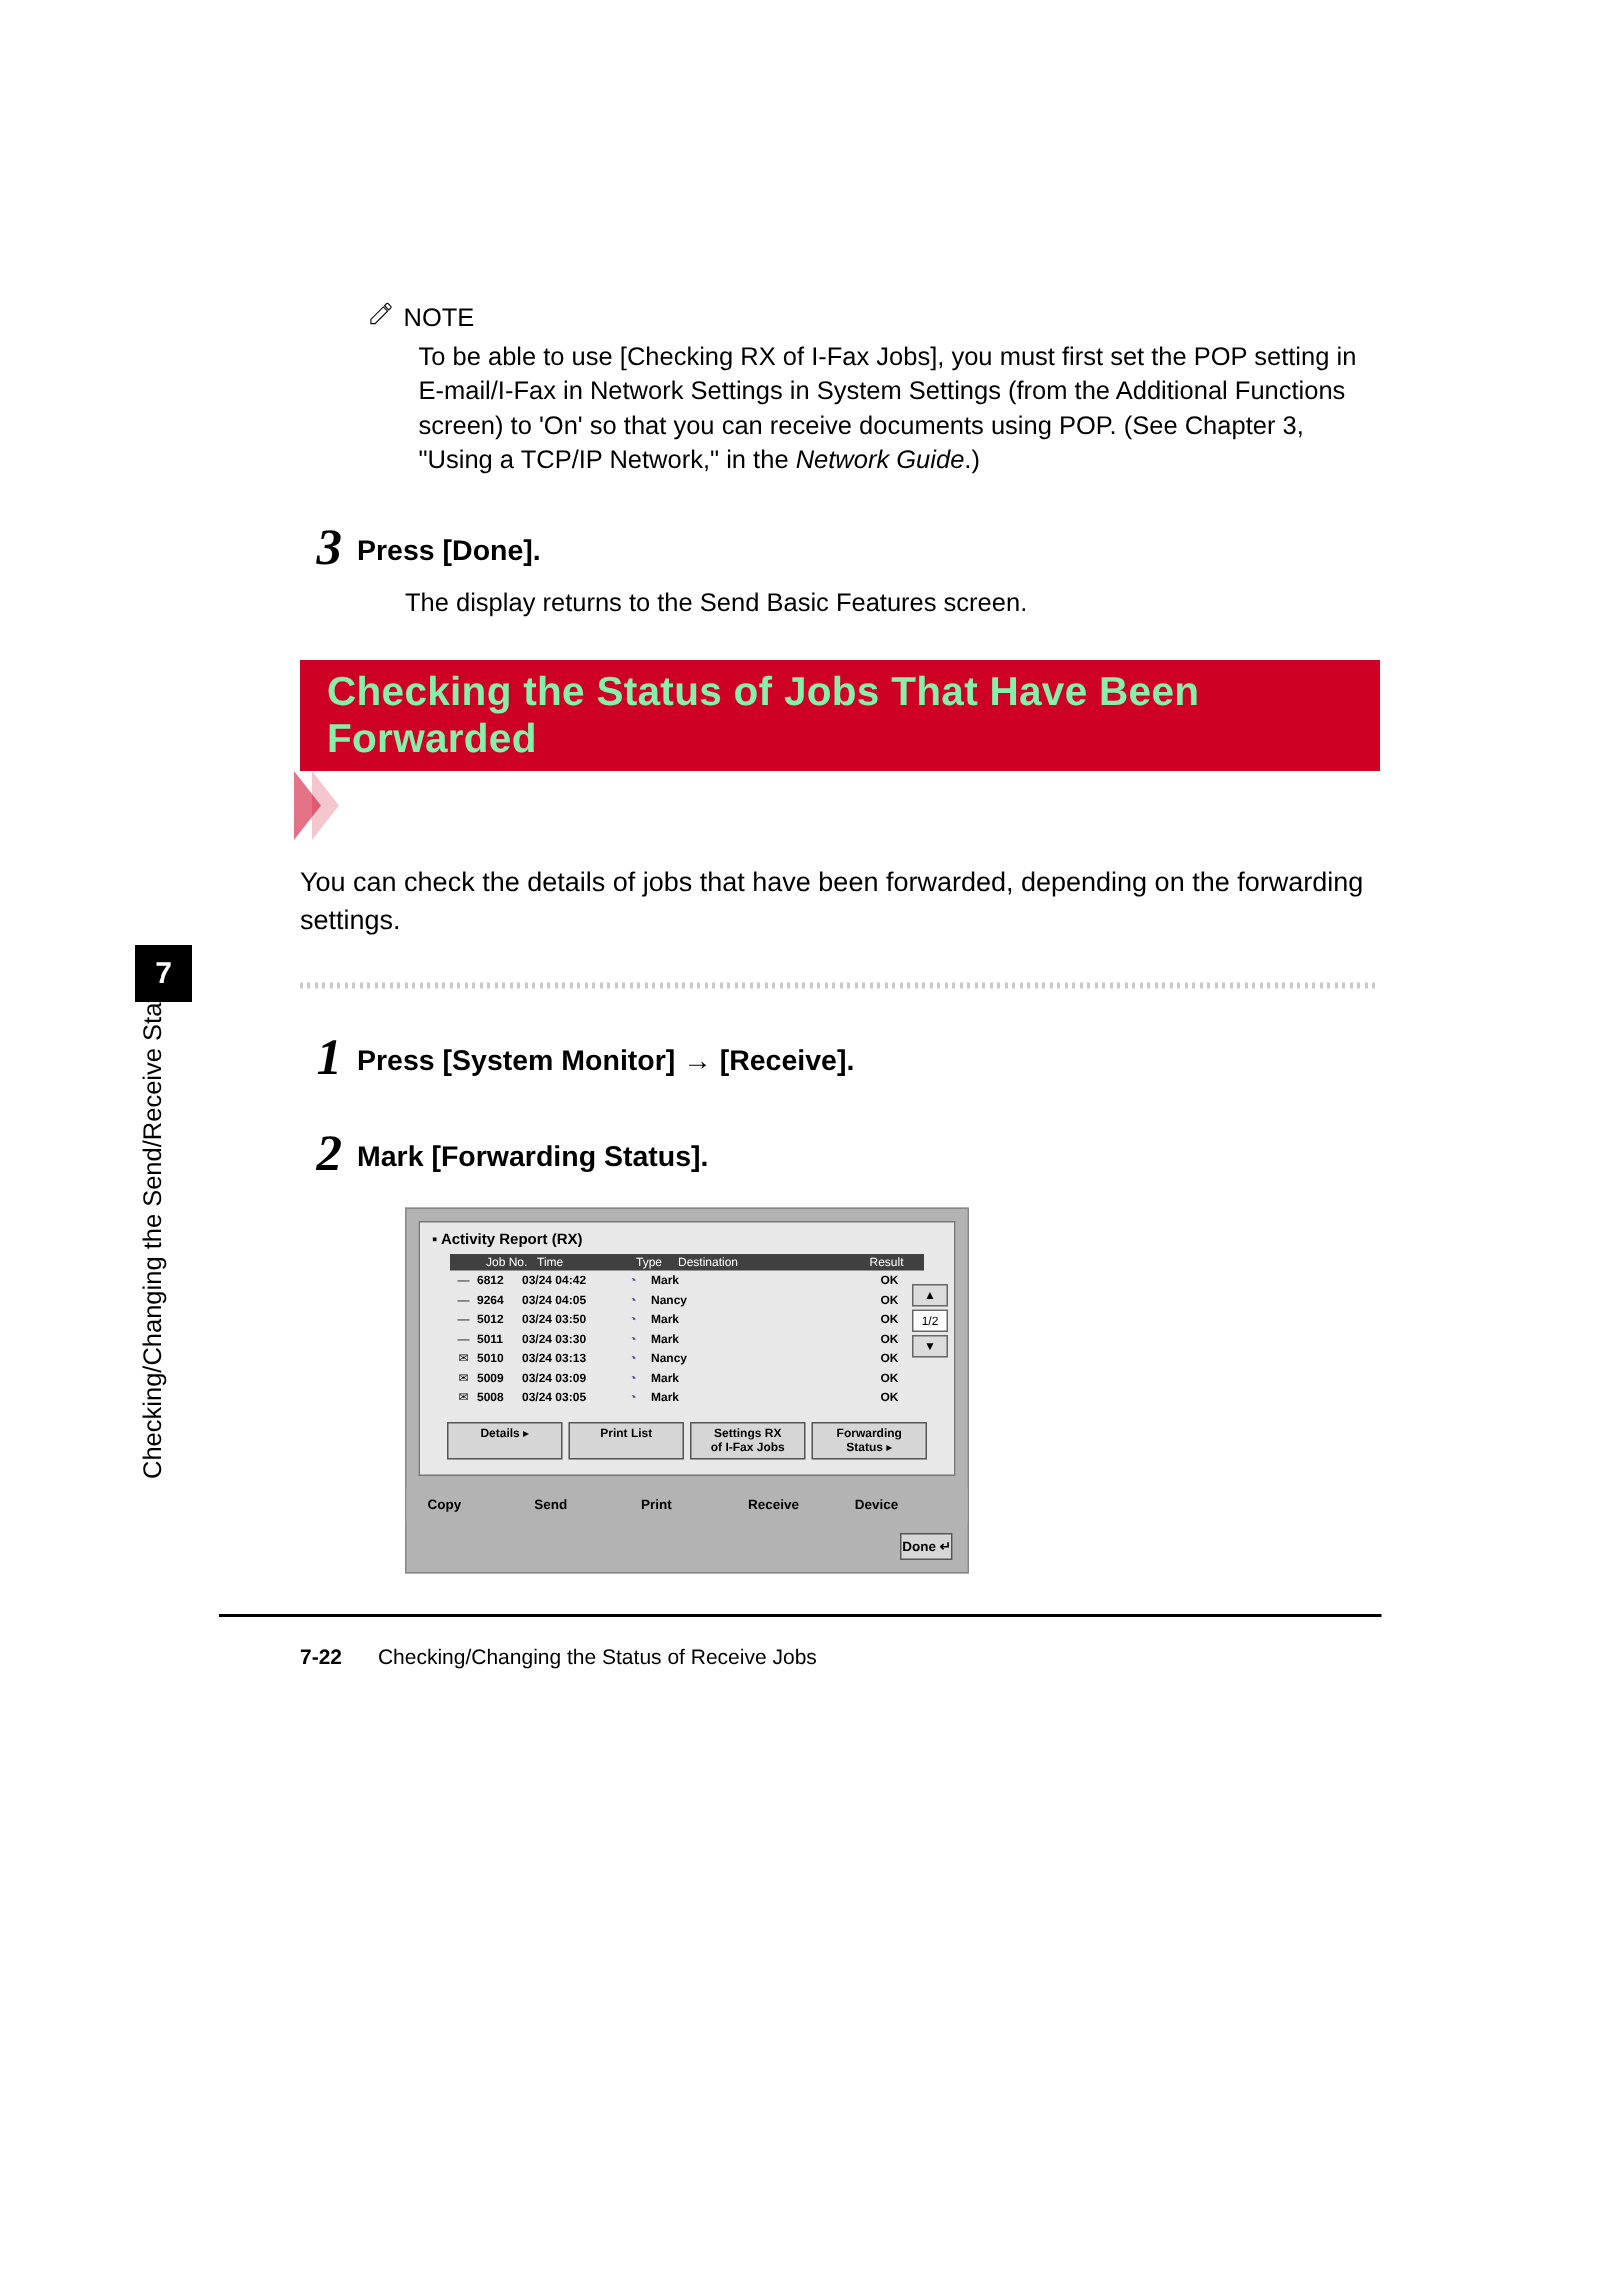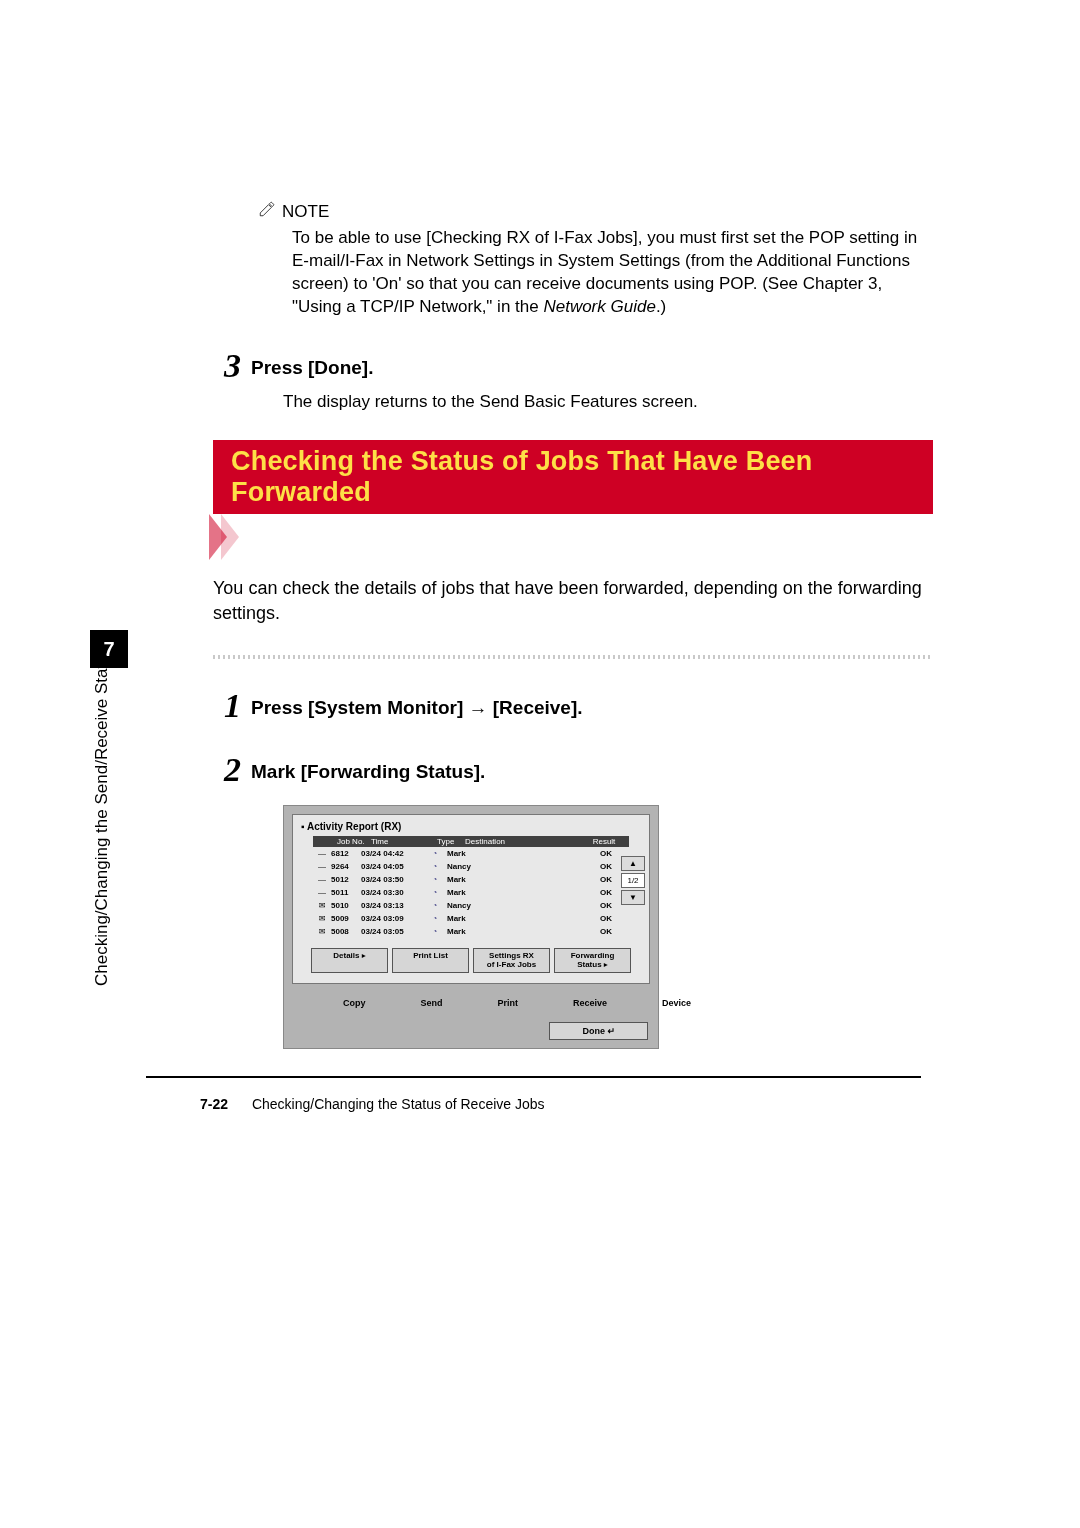--- a/index.html
+++ b/index.html
@@ -12,21 +12,21 @@
     color: #000;
     position: relative;
   }
   .page {
     position: relative;
     width: 1080px;
     height: 1528px;
   }
   .content {
     position: absolute;
-    left: 213px;
+    left: 200px;
     top: 200px;
     width: 720px;
   }
   .note-block {
     margin-left: 45px;
   }
   .note-head {
     display: flex;
     align-items: center;
     gap: 6px;
@@ -70,21 +70,21 @@
     font-size: 17px;
     line-height: 1.35;
   }
   .section-banner {
     margin-top: 26px;
     position: relative;
     width: 100%;
   }
   .banner-bg {
     background: #ce0024;
-    color: #fde047;
+    color: #86efac;
     font-family: "Arial Narrow", Arial, sans-serif;
     font-stretch: condensed;
     font-weight: bold;
     font-size: 27px;
     padding: 6px 18px;
     display: inline-block;
     letter-spacing: 0.2px;
   }
   .banner-chevron {
     display: inline-block;
@@ -213,40 +213,39 @@
   .shot-tabs {
     display: flex;
     gap: 10px;
     padding: 6px 14px 2px 14px;
     background: #b3b3b3;
     font-size: 9px;
     font-weight: bold;
   }
   .stab {
     flex: 1;
-    margin-left: 45px;
   }
   .stab-sub {
     display: block;
     font-size: 6px;
     font-weight: normal;
     color: #555;
     letter-spacing: -0.3px;
   }
   .shot-done {
     display: flex;
     justify-content: flex-end;
     padding: 6px 10px 8px 0;
   }
   .done-btn {
     background: #d6d6d6;
     border: 1px solid #555;
     font-size: 9px;
     font-weight: bold;
-    padding: 3px 32px;
+    padding: 3px 0;
   }
   
   .left-tab {
     position: absolute;
     left: 90px;
     top: 630px;
     width: 38px;
     height: 38px;
     background: #000;
     color: #fff;

